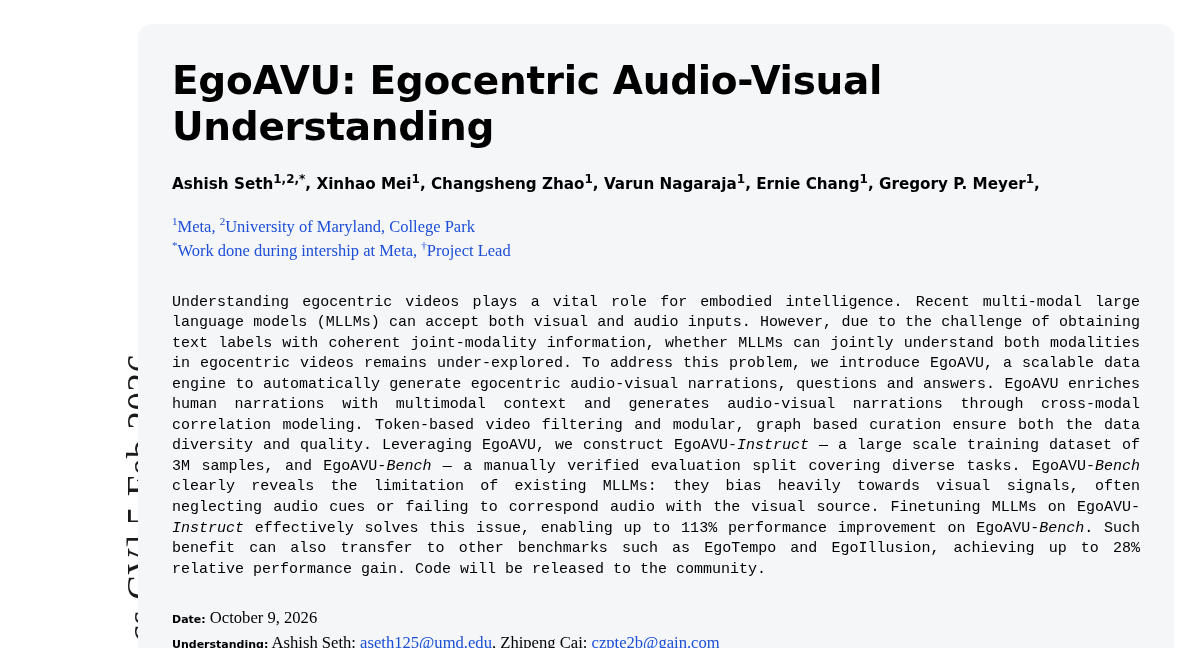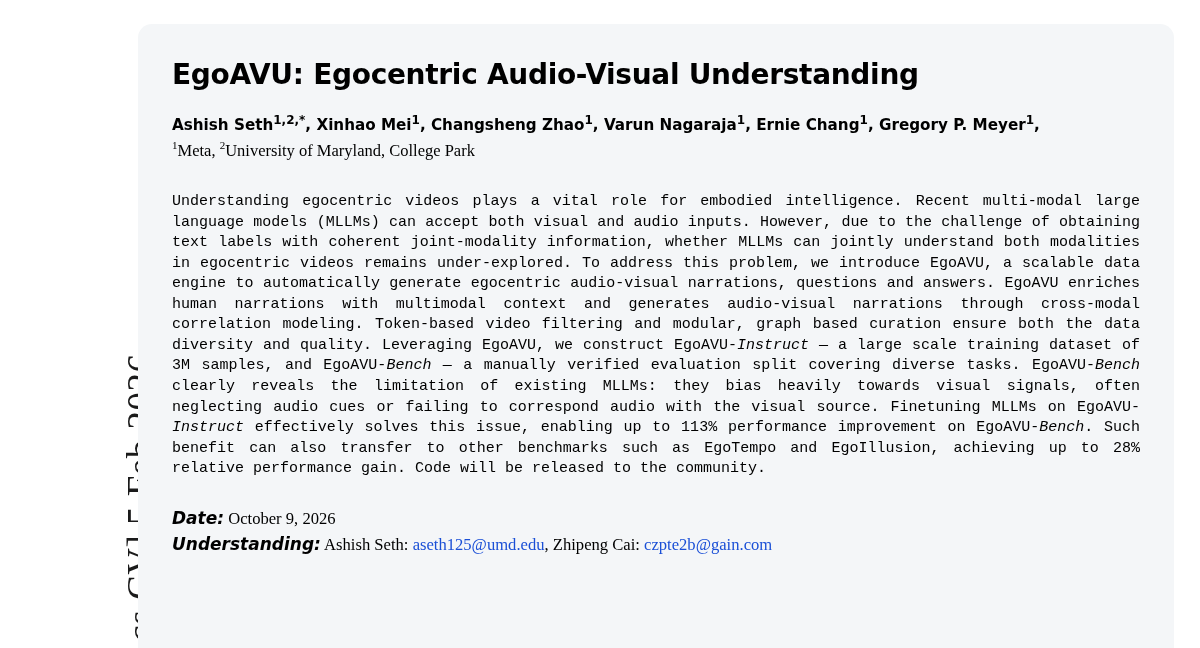--- a/index.html
+++ b/index.html
@@ -52,21 +52,21 @@
     height: 700px;
     background: #f4f6f8;
     border-radius: 14px;
     box-sizing: border-box;
     padding: 26px 34px 10px 34px;
     overflow: hidden;
   }
   #paper-title {
     font-family: "DejaVu Sans", sans-serif;
     font-weight: bold;
-    font-size: 28px;
+    font-size: 39px;
     letter-spacing: -0.3px;
     color: #000;
     margin: 8px 0 0 0;
     line-height: 1.18;
   }
   .authors {
     font-family: "DejaVu Sans", sans-serif;
     font-weight: bold;
     font-size: 15.2px;
     line-height: 1.55;
@@ -75,21 +75,22 @@
   }
   .authors sup {
     font-size: 12px;
     font-weight: bold;
     vertical-align: super;
   }
   .affiliations {
     font-family: "Liberation Serif", serif;
     font-size: 16.5px;
     line-height: 1.45;
-    color: #000000;
+    margin-top: 17px;
+    color: #1d4ed8;
   }
   .affiliations sup {
     font-size: 11px;
     vertical-align: super;
   }
   .abstract {
     font-family: Liberation Mono, monospace;
     font-size: 15px;
     line-height: 1.37;
     text-align: justify;
@@ -100,22 +101,21 @@
   .meta-block {
     font-family: "Liberation Serif", serif;
     font-size: 16.6px;
     line-height: 1.5;
     margin-top: 26px;
     color: #000;
   }
   .meta-label {
     font-family: "DejaVu Sans", sans-serif;
     font-weight: bold;
-    font-size: 17px;
-    font-style: italic;
+    font-size: 11px;
   }
   a.link {
     color: #1a4fd6;
     text-decoration: none;
     margin-top: 24px;
   }
 </style>
 </head>
 <body>
 
@@ -128,20 +128,21 @@
   <div id="paper-card">
 
     <h1 id="paper-title">EgoAVU: Egocentric Audio-Visual Understanding</h1>
 
     <div class="authors">
       <div>Ashish Seth<sup>1,2,*</sup>, Xinhao Mei<sup>1</sup>, Changsheng Zhao<sup>1</sup>, Varun Nagaraja<sup>1</sup>, Ernie Chang<sup>1</sup>, Gregory P. Meyer<sup>1</sup>,</div>
     </div>
 
     <div class="affiliations">
       <div><sup>1</sup>Meta, <sup>2</sup>University of Maryland, College Park</div>
+      <div><sup>*</sup>Work done during intership at Meta, <sup>†</sup>Project Lead</div>
     </div>
 
     <div class="abstract">Understanding egocentric videos plays a vital role for embodied intelligence. Recent multi-modal large language models (MLLMs) can accept both visual and audio inputs. However, due to the challenge of obtaining text labels with coherent joint-modality information, whether MLLMs can jointly understand both modalities in egocentric videos remains under-explored. To address this problem, we introduce EgoAVU, a scalable data engine to automatically generate egocentric audio-visual narrations, questions and answers. EgoAVU enriches human narrations with multimodal context and generates audio-visual narrations through cross-modal correlation modeling. Token-based video filtering and modular, graph based curation ensure both the data diversity and quality. Leveraging EgoAVU, we construct EgoAVU-<i>Instruct</i> — a large scale training dataset of 3M samples, and EgoAVU-<i>Bench</i> — a manually verified evaluation split covering diverse tasks. EgoAVU-<i>Bench</i> clearly reveals the limitation of existing MLLMs: they bias heavily towards visual signals, often neglecting audio cues or failing to correspond audio with the visual source. Finetuning MLLMs on EgoAVU-<i>Instruct</i> effectively solves this issue, enabling up to 113% performance improvement on EgoAVU-<i>Bench</i>. Such benefit can also transfer to other benchmarks such as EgoTempo and EgoIllusion, achieving up to 28% relative performance gain. Code will be released to the community.</div>
 
     <div class="meta-block">
       <div>
         <span class="meta-label">Date:</span>
         <span>October 9, 2026</span>
       </div>
       <div>

